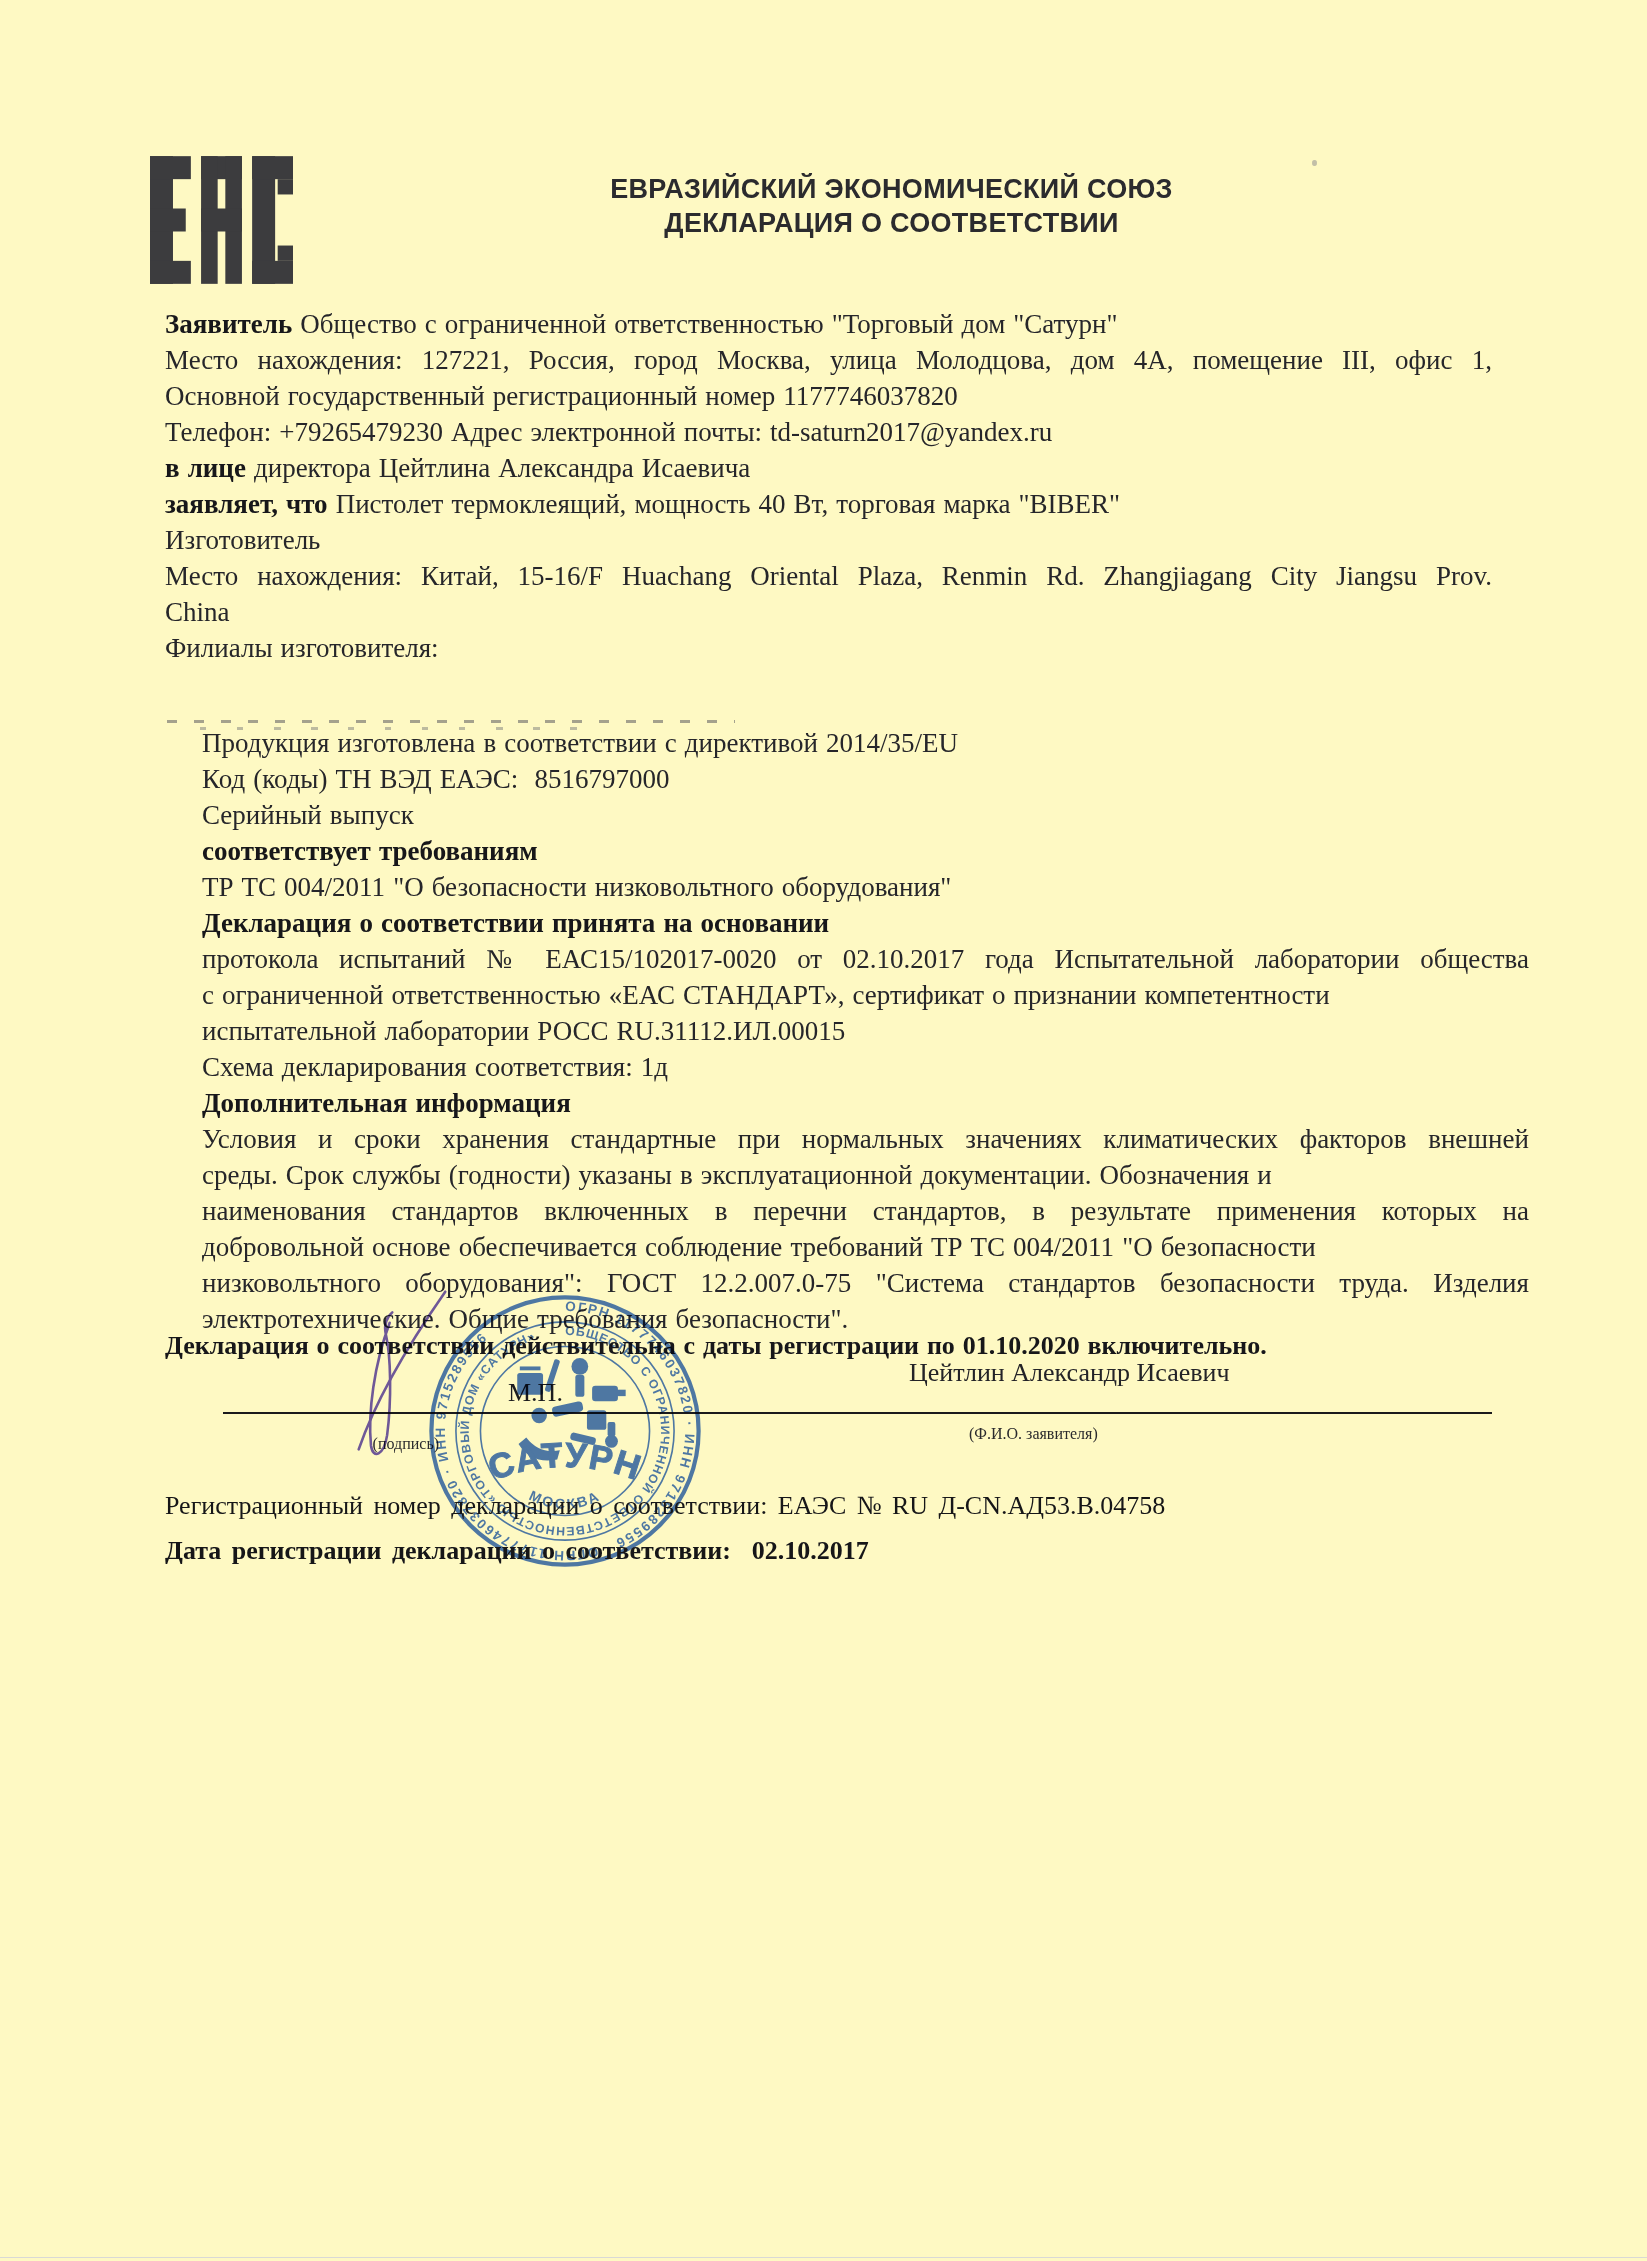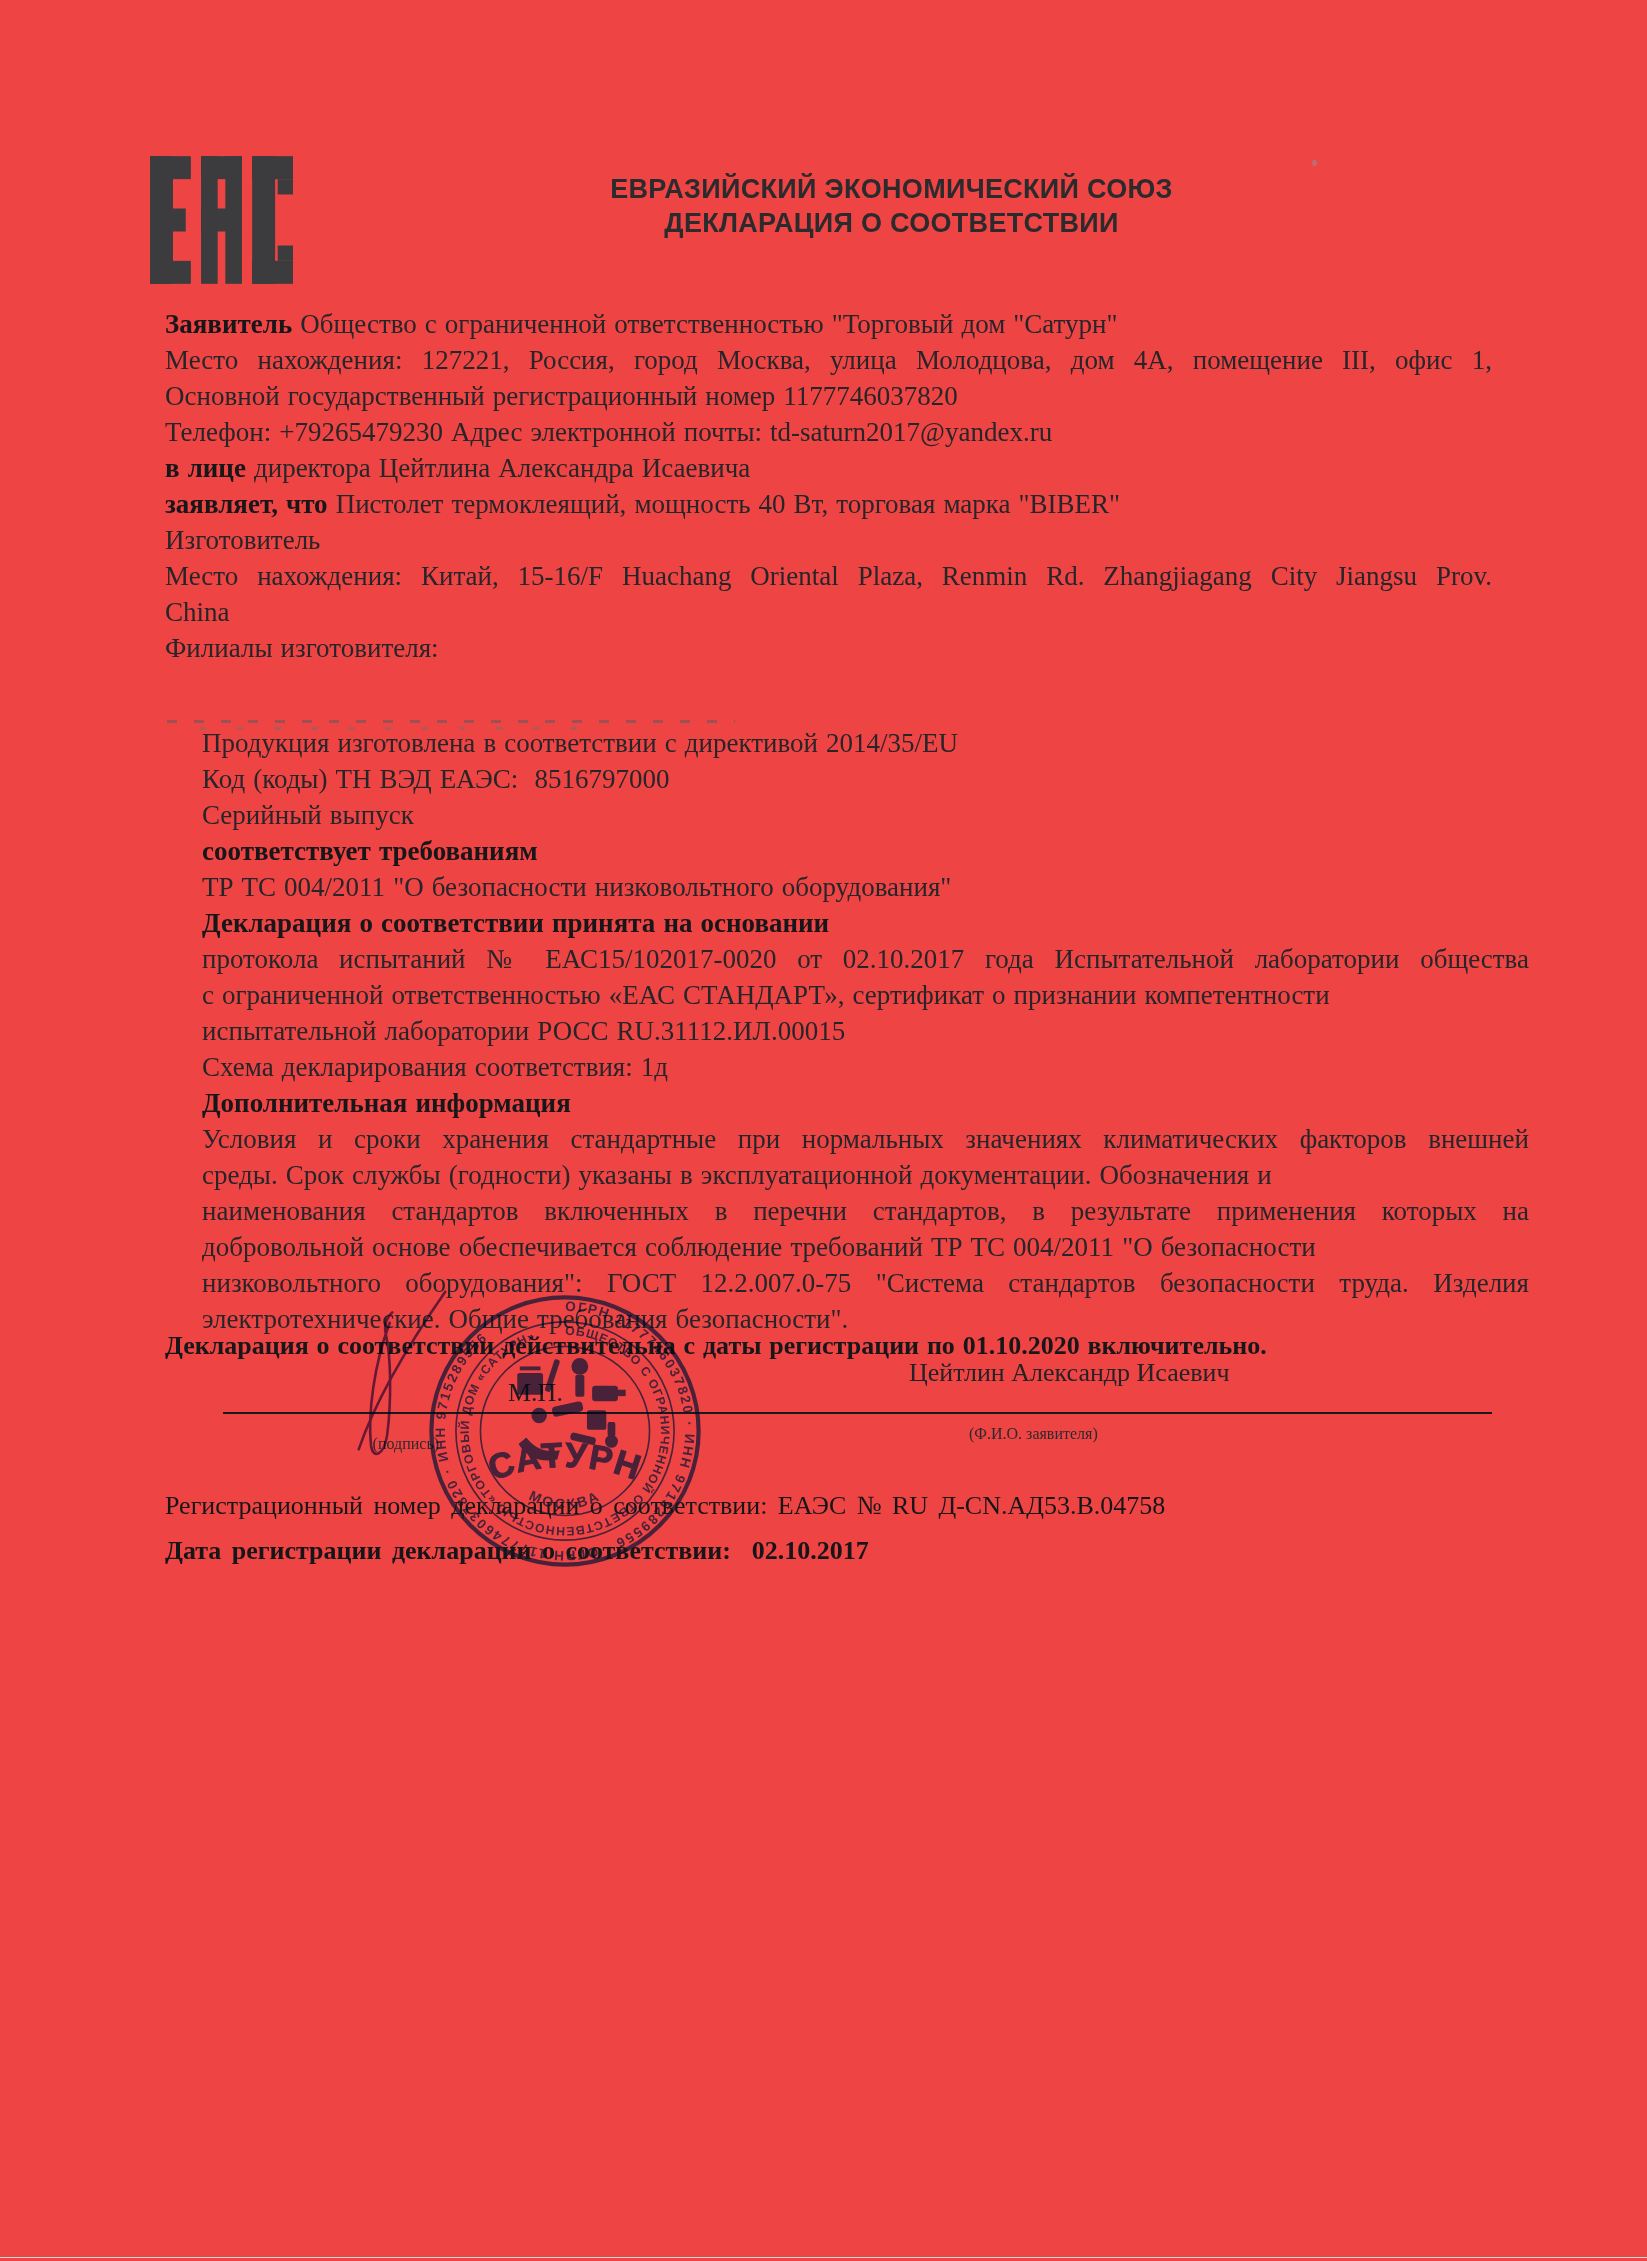--- a/index.html
+++ b/index.html
@@ -1,16 +1,16 @@
 <!DOCTYPE html>
 <html style="font-size:10.3px"><head>
 <meta charset="utf-8">
 <style>
   html,body{margin:0;padding:0;background:#ffffff;}
-  .page{position:relative;width:1647px;height:2261px;background:#ef4444;overflow:hidden;
+  .page{position:relative;width:1647px;height:2261px;background:#fef9c3;overflow:hidden;
         font-family:"Liberation Serif", serif;color:#26262a;}
   
   .eac-logo{position:absolute;left:150px;top:153px;width:143px;height:134px;}
   .title{position:absolute;left:530px;top:172px;width:723px;text-align:center;
          font-family:"Liberation Sans", sans-serif;font-weight:bold;color:#2b2b2e;
          font-size:27px;line-height:34px;letter-spacing:0.3px;}
   .speck{position:absolute;left:1312px;top:160px;width:4.5px;height:5.8px;border-radius:50%;
          background:#8f8f8f;opacity:.55;}
   
   .tblock{position:absolute;left:165px;width:1327px;font-size:27px;line-height:36px;

